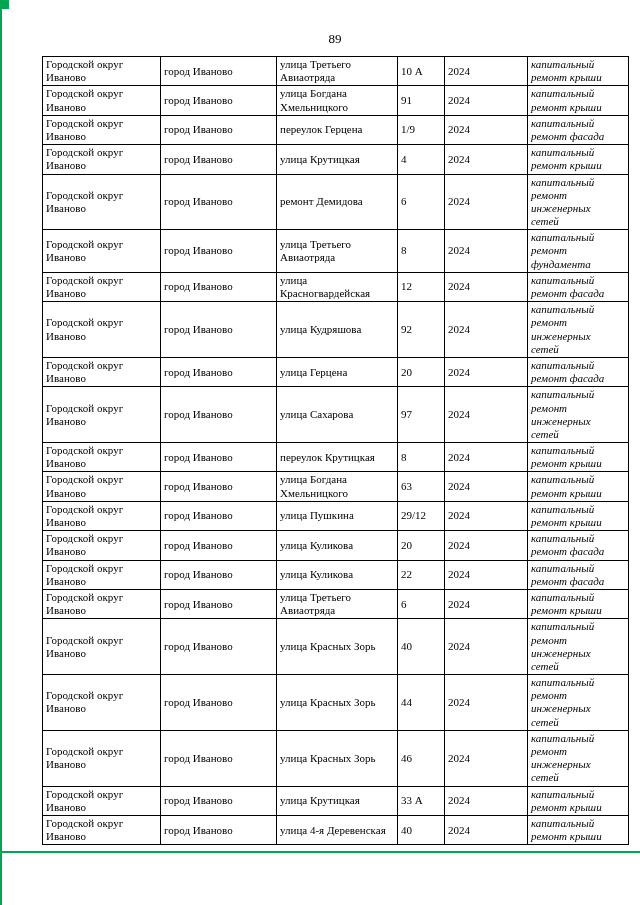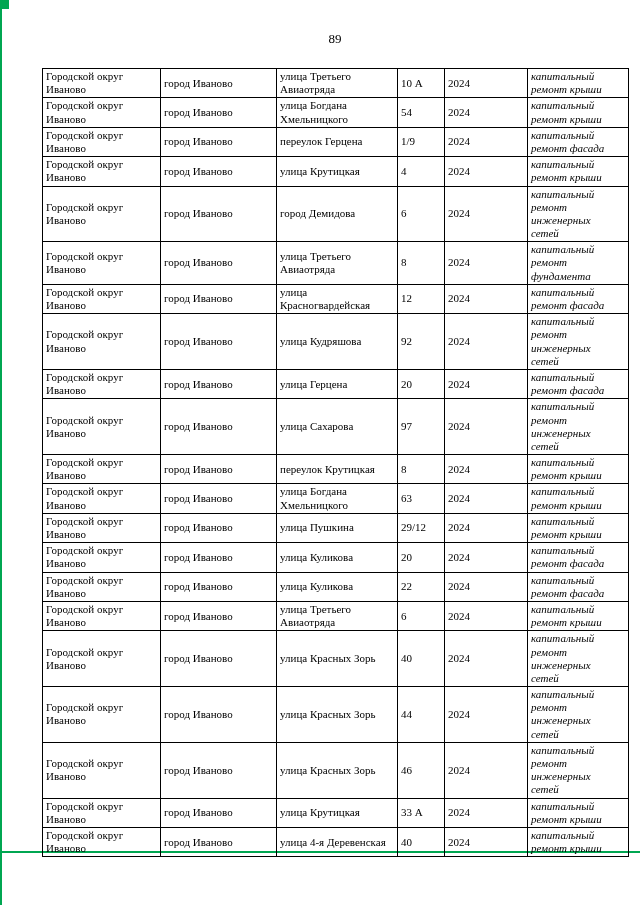--- a/index.html
+++ b/index.html
@@ -41,21 +41,21 @@
     top: 31px;
     left: 42px;
     width: 586px;
     text-align: center;
     font-size: 13px;
     line-height: 1.2;
   }
   table.addr {
     position: absolute;
     left: 42px;
-    top: 68px;
+    top: 56px;
     width: 586px;
     border-collapse: collapse;
     table-layout: fixed;
   }
   table.addr col.c1 { width: 118px; }
   table.addr col.c2 { width: 116px; }
   table.addr col.c3 { width: 121px; }
   table.addr col.c4 { width: 47px; }
   table.addr col.c5 { width: 83px; }
   table.addr col.c6 { width: 101px; }
@@ -96,21 +96,21 @@
       <td>город Иваново</td>
       <td>улица Третьего Авиаотряда</td>
       <td>10 А</td>
       <td>2024</td>
       <td class="work">капитальный ремонт крыши</td>
     </tr>
         <tr>
       <td>Городской округ Иваново</td>
       <td>город Иваново</td>
       <td>улица Богдана Хмельницкого</td>
-      <td>54</td>
+      <td>91</td>
       <td>2024</td>
       <td class="work">капитальный ремонт крыши</td>
     </tr>
         <tr>
       <td>Городской округ Иваново</td>
       <td>город Иваново</td>
       <td>переулок Герцена</td>
       <td>1/9</td>
       <td>2024</td>
       <td class="work">капитальный ремонт фасада</td>
@@ -119,21 +119,21 @@
       <td>Городской округ Иваново</td>
       <td>город Иваново</td>
       <td>улица Крутицкая</td>
       <td>4</td>
       <td>2024</td>
       <td class="work">капитальный ремонт крыши</td>
     </tr>
         <tr>
       <td>Городской округ Иваново</td>
       <td>город Иваново</td>
-      <td>город Демидова</td>
+      <td>ремонт Демидова</td>
       <td>6</td>
       <td>2024</td>
       <td class="work">капитальный ремонт инженерных сетей</td>
     </tr>
         <tr>
       <td>Городской округ Иваново</td>
       <td>город Иваново</td>
       <td>улица Третьего Авиаотряда</td>
       <td>8</td>
       <td>2024</td>

